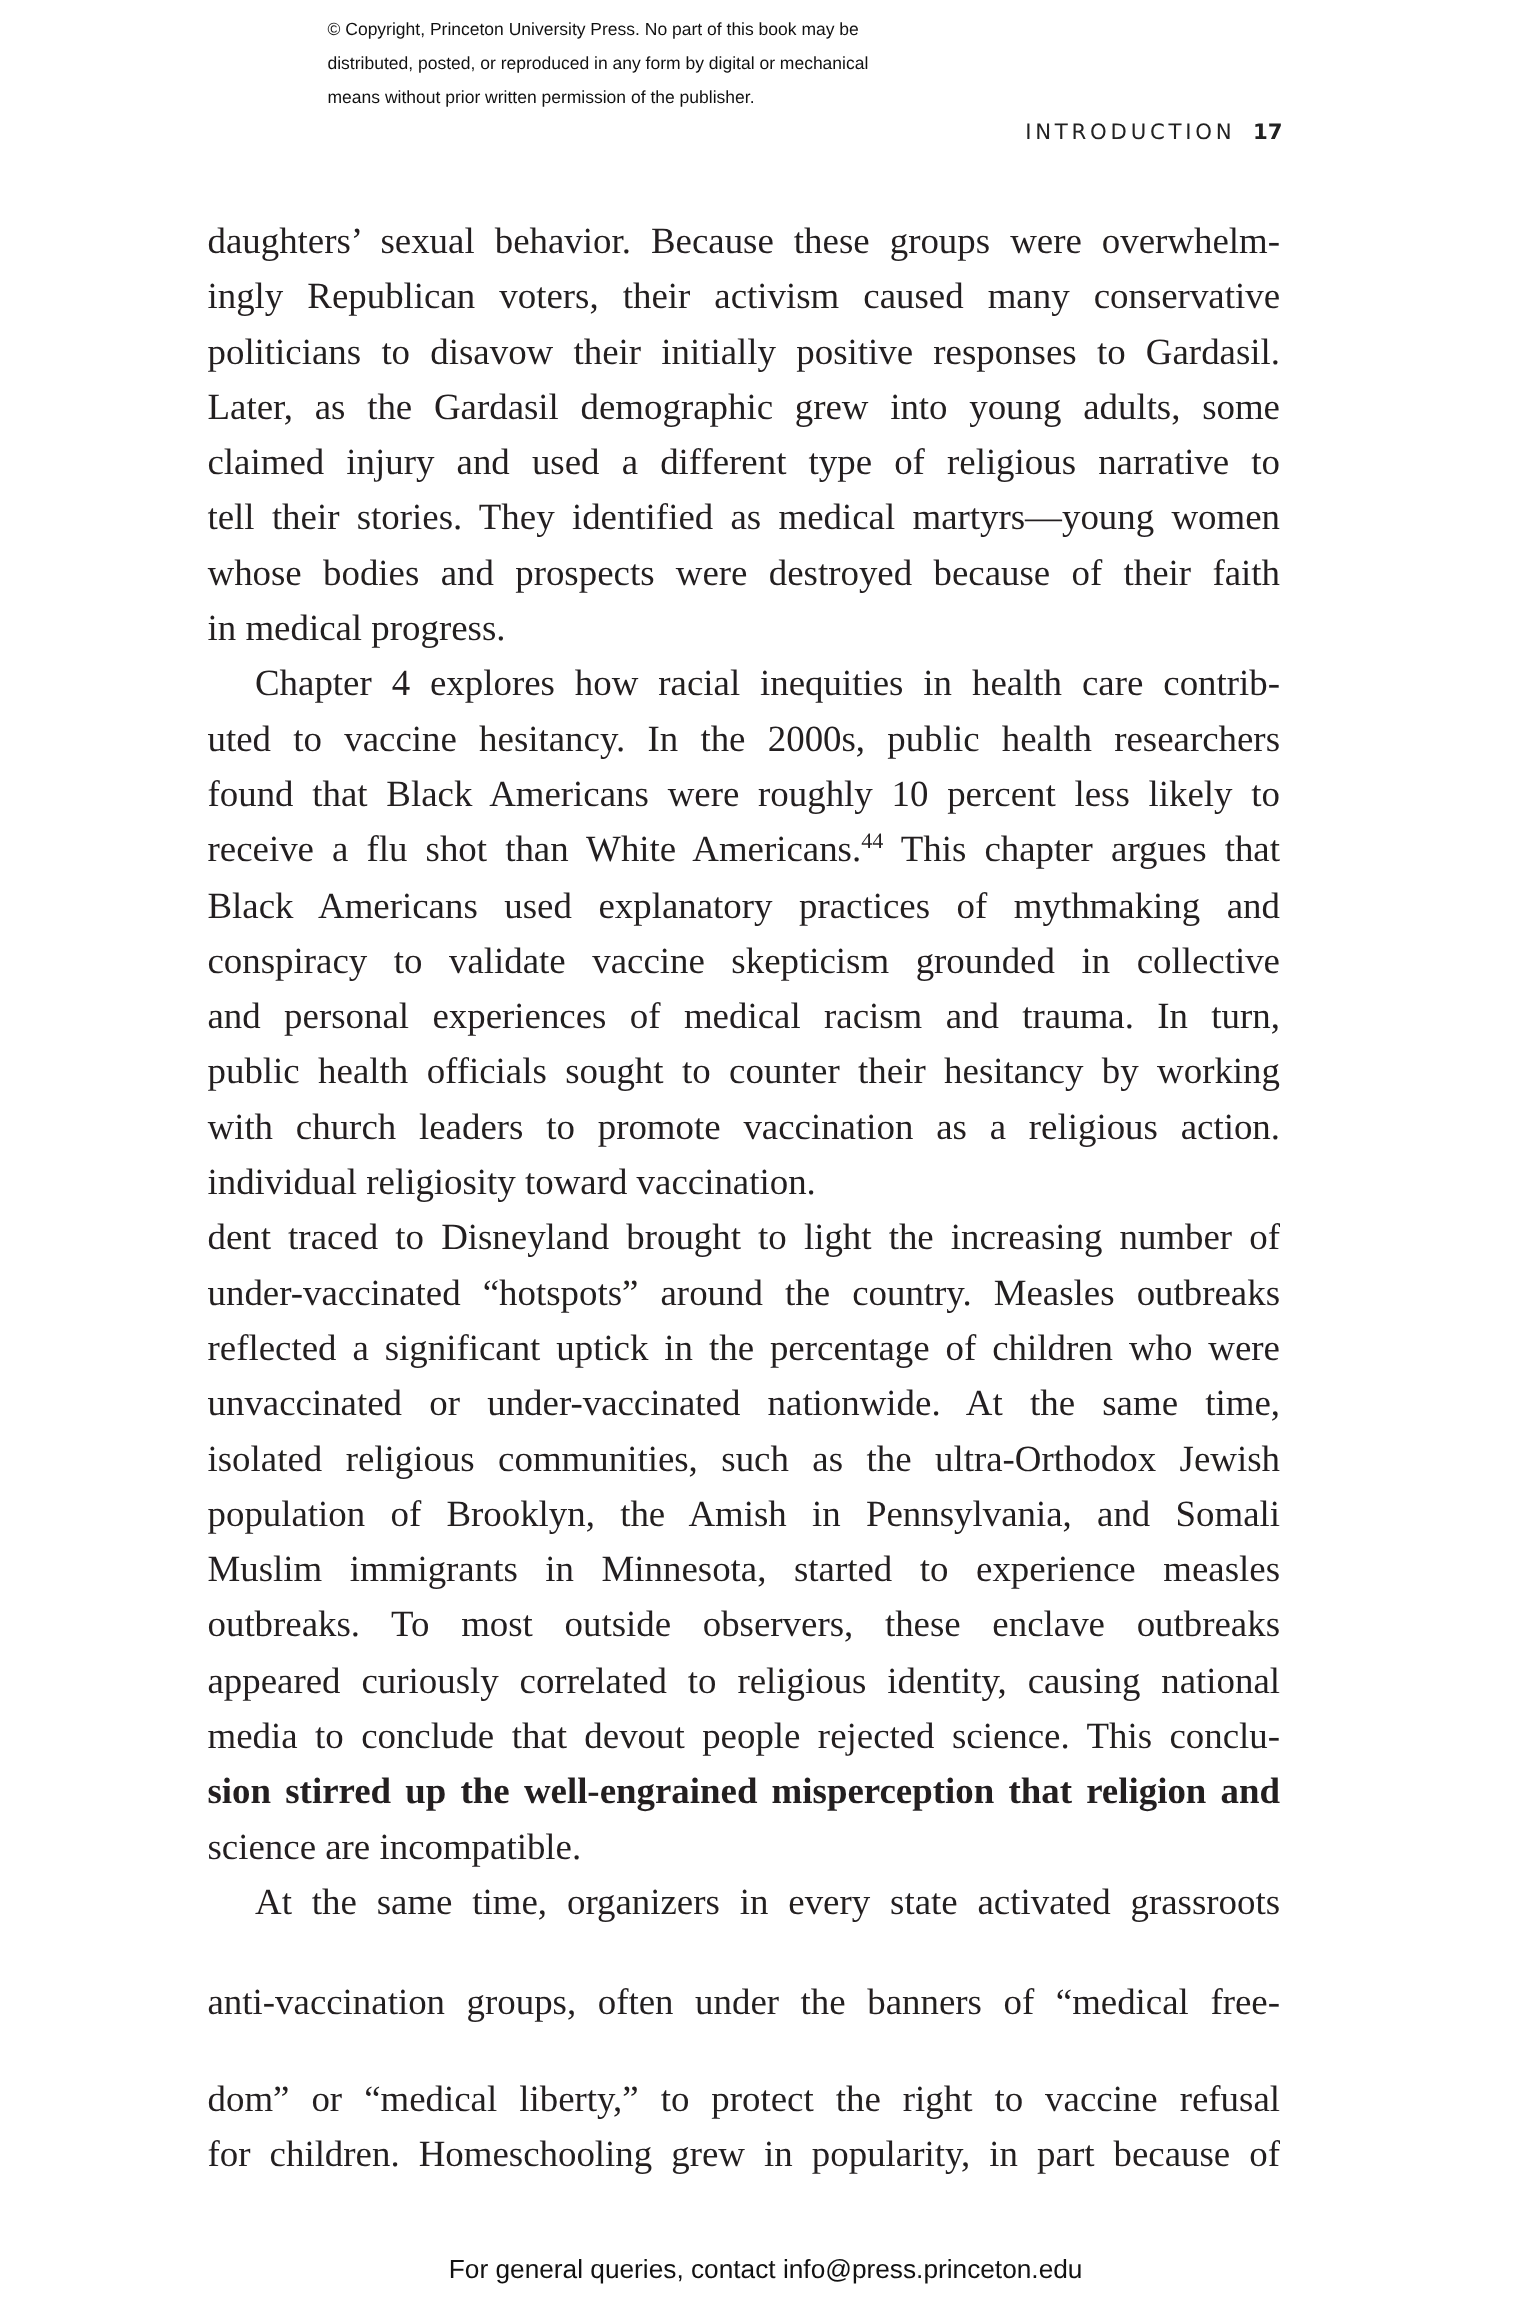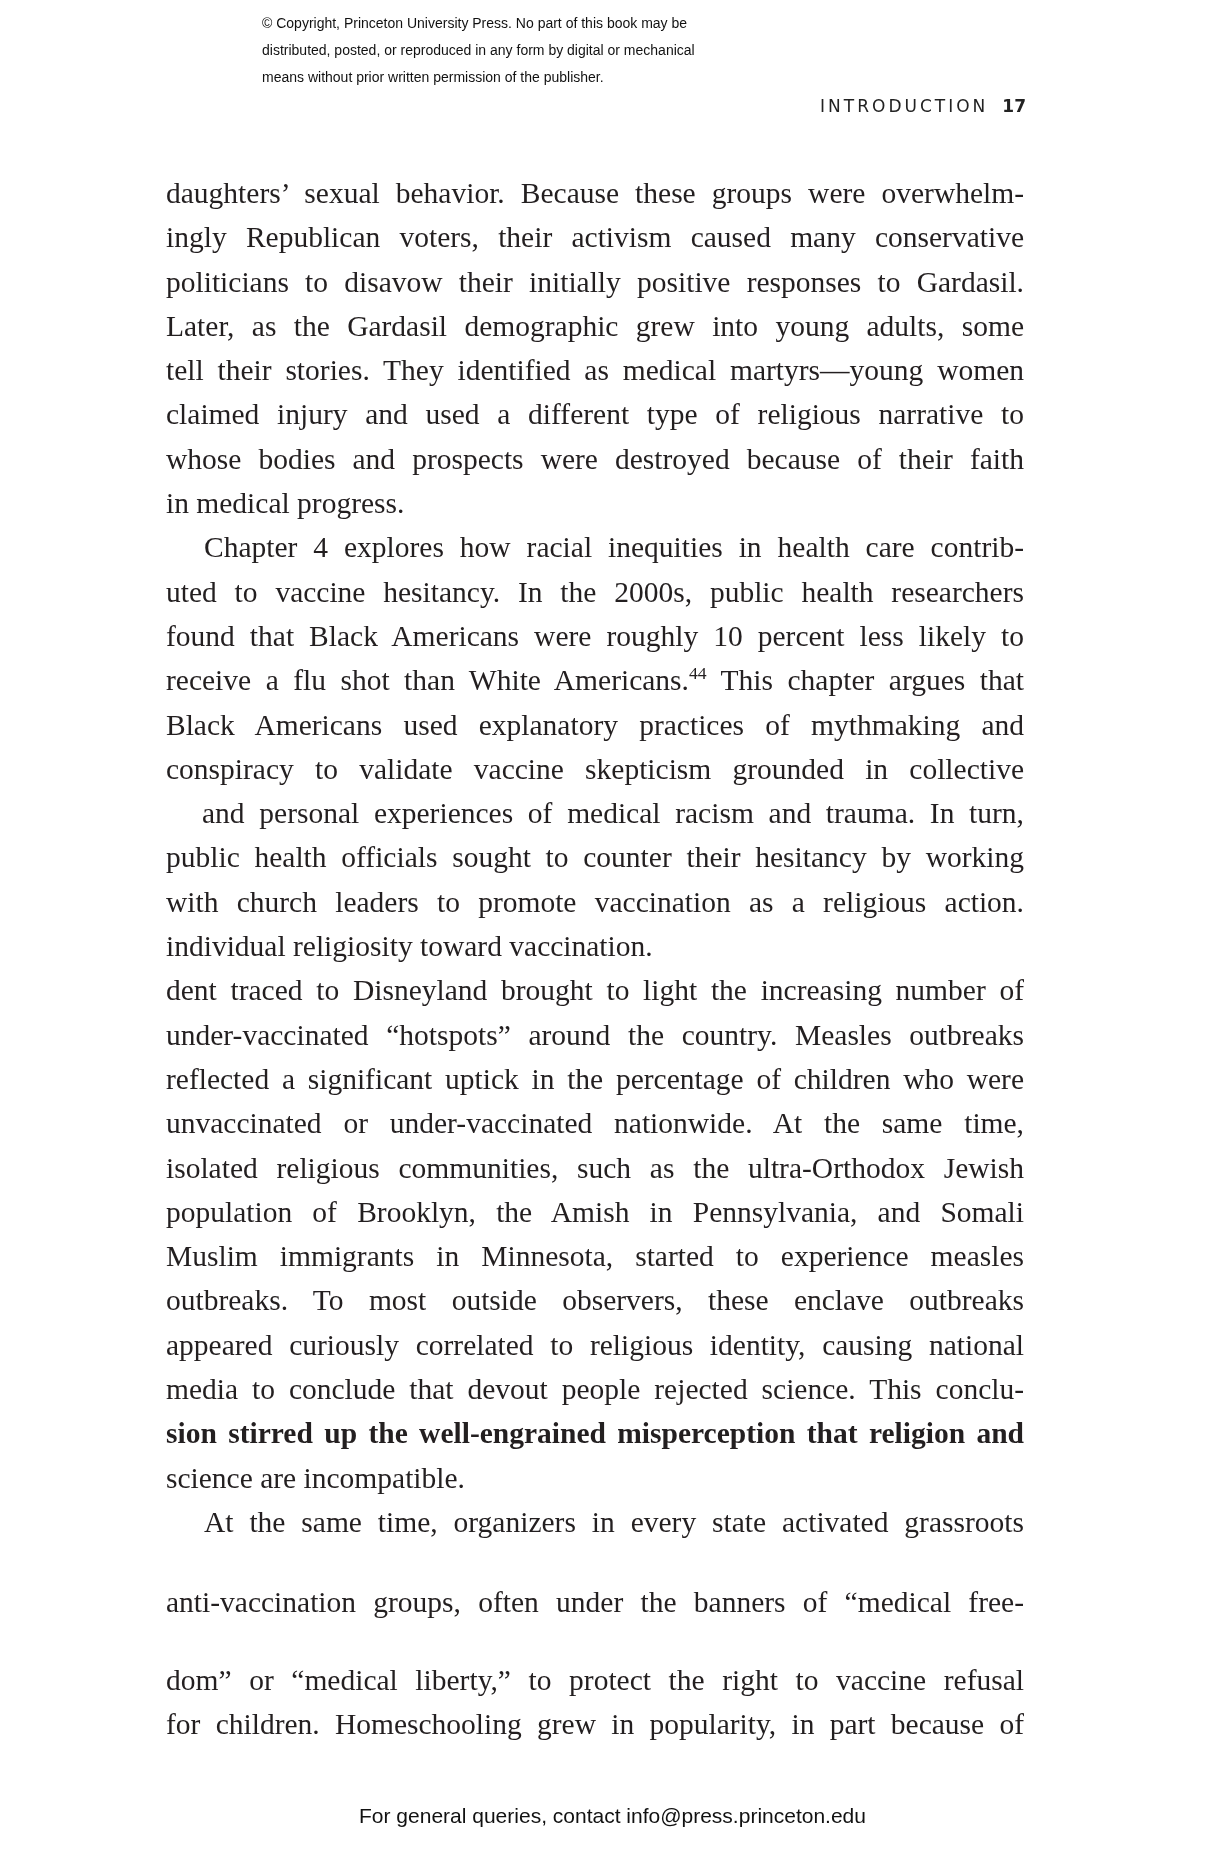--- a/index.html
+++ b/index.html
@@ -41,31 +41,31 @@
 
 <div class="running-head">
   <span>INTRODUCTION</span><span class="page-num">17</span>
 </div>
 
 <div class="body-text" id="body-text">
     <div class="line" style="white-space: normal; overflow: hidden;"><span>daughters’ sexual behavior. Because these groups were overwhelm-</span></div>
     <div class="line" style="white-space: normal; overflow: hidden;"><span>ingly Republican voters, their activism caused many conservative</span></div>
     <div class="line" style="white-space: normal; overflow: hidden;"><span>politicians to disavow their initially positive responses to Gardasil.</span></div>
     <div class="line" style="white-space: normal; overflow: hidden;"><span>Later, as the Gardasil demographic grew into young adults, some</span></div>
+    <div class="line" style="white-space: normal; overflow: hidden;"><span>claimed injury and used a different type of religious narrative to</span></div>
     <div class="line" style="white-space: normal; overflow: hidden;"><span>tell their stories. They identified as medical martyrs—young women</span></div>
-    <div class="line" style="white-space: normal; overflow: hidden;"><span>claimed injury and used a different type of religious narrative to</span></div>
     <div class="line" style="white-space: normal; overflow: hidden;"><span>whose bodies and prospects were destroyed because of their faith</span></div>
     <div class="line last"><span>in medical progress.</span></div>
     <div class="line indent" style="white-space: normal; overflow: hidden;"><span>Chapter 4 explores how racial inequities in health care contrib-</span></div>
     <div class="line" style="white-space: normal; overflow: hidden;"><span>uted to vaccine hesitancy. In the 2000s, public health researchers</span></div>
     <div class="line" style="white-space: normal; overflow: hidden;"><span>found that Black Americans were roughly 10 percent less likely to</span></div>
     <div class="line" style="white-space: normal; overflow: hidden;"><span>receive a flu shot than White Americans.</span><sup>44</sup><span> This chapter argues that</span></div>
     <div class="line" style="white-space: normal; overflow: hidden;"><span>Black Americans used explanatory practices of mythmaking and</span></div>
     <div class="line" style="white-space: normal; overflow: hidden;"><span>conspiracy to validate vaccine skepticism grounded in collective</span></div>
-    <div class="line" style="white-space: normal; overflow: hidden; margin-left: 36px;"><span>and personal experiences of medical racism and trauma. In turn,</span></div>
+    <div class="line" style="white-space: normal; overflow: hidden;"><span>and personal experiences of medical racism and trauma. In turn,</span></div>
     <div class="line" style="white-space: normal; overflow: hidden;"><span>public health officials sought to counter their hesitancy by working</span></div>
     <div class="line" style="white-space: normal; overflow: hidden;"><span>with church leaders to promote vaccination as a religious action.</span></div>
     <div class="line last"><span>individual religiosity toward vaccination.</span></div>
     <div class="line" style="white-space: normal; overflow: hidden;"><span>dent traced to Disneyland brought to light the increasing number of</span></div>
     <div class="line" style="white-space: normal; overflow: hidden;"><span>under-vaccinated “hotspots” around the country. Measles outbreaks</span></div>
     <div class="line" style="white-space: normal; overflow: hidden;"><span>reflected a significant uptick in the percentage of children who were</span></div>
     <div class="line" style="white-space: normal; overflow: hidden;"><span>unvaccinated or under-vaccinated nationwide. At the same time,</span></div>
     <div class="line" style="white-space: normal; overflow: hidden;"><span>isolated religious communities, such as the ultra-Orthodox Jewish</span></div>
     <div class="line" style="white-space: normal; overflow: hidden;"><span>population of Brooklyn, the Amish in Pennsylvania, and Somali</span></div>
     <div class="line" style="white-space: normal; overflow: hidden;"><span>Muslim immigrants in Minnesota, started to experience measles</span></div>

